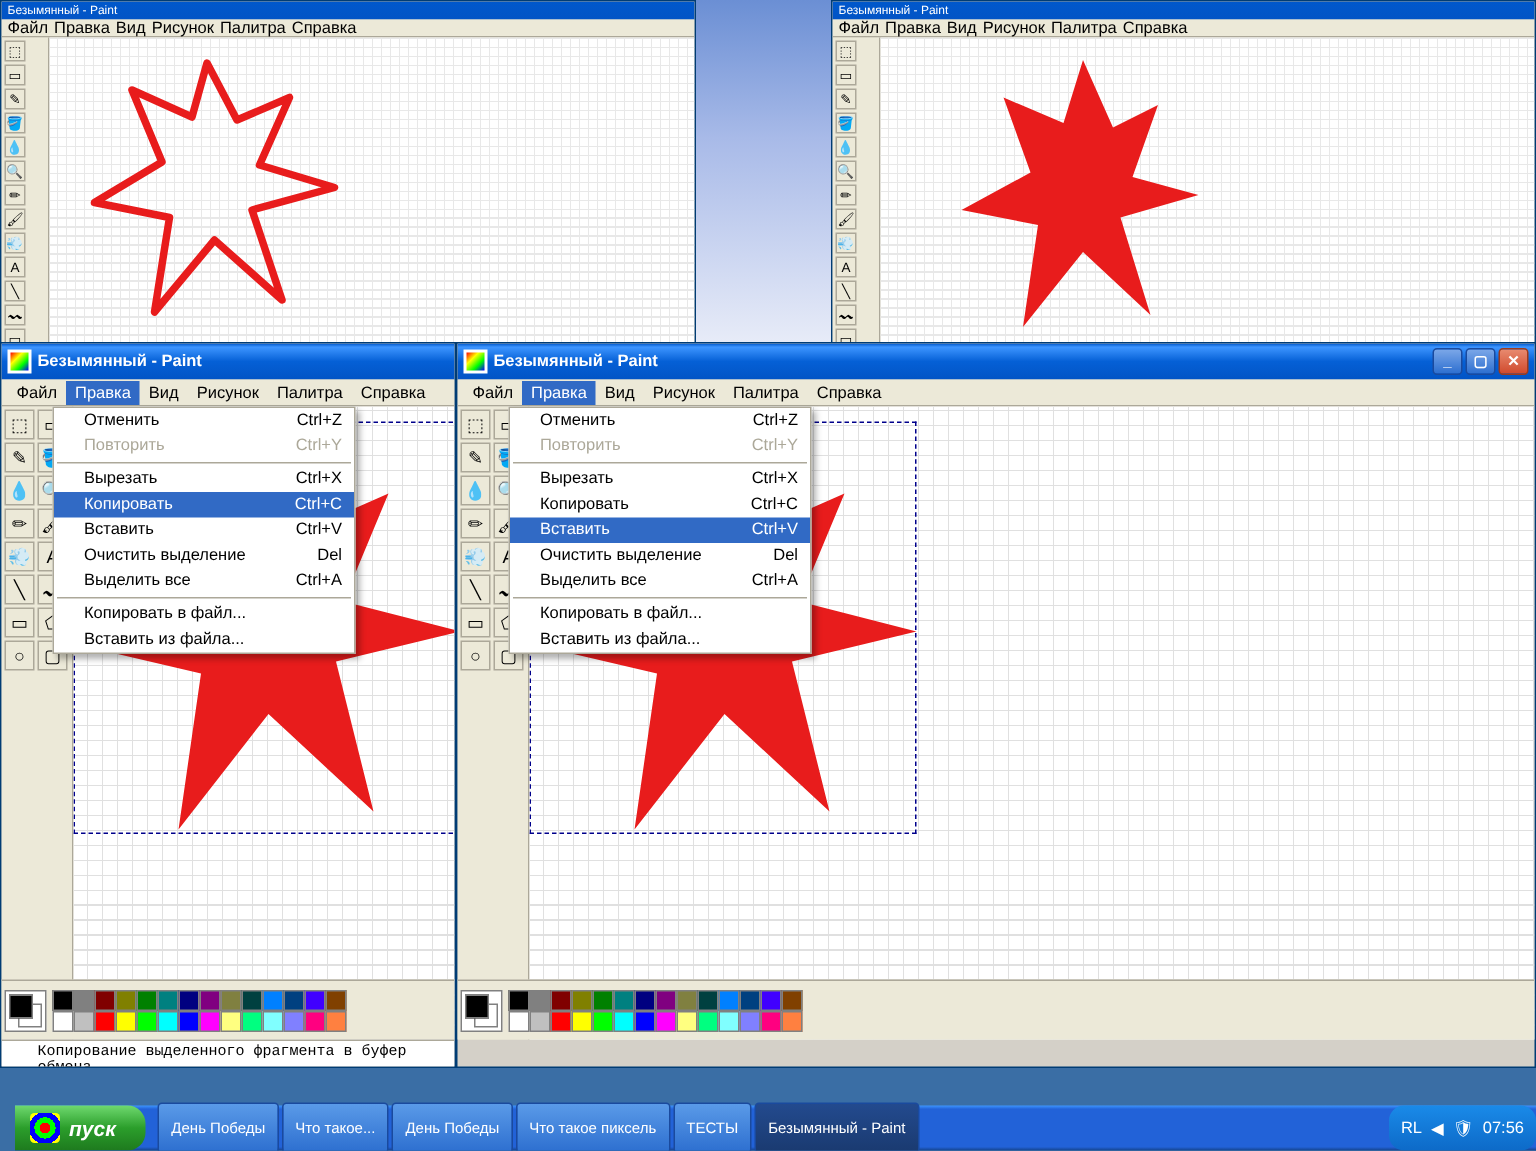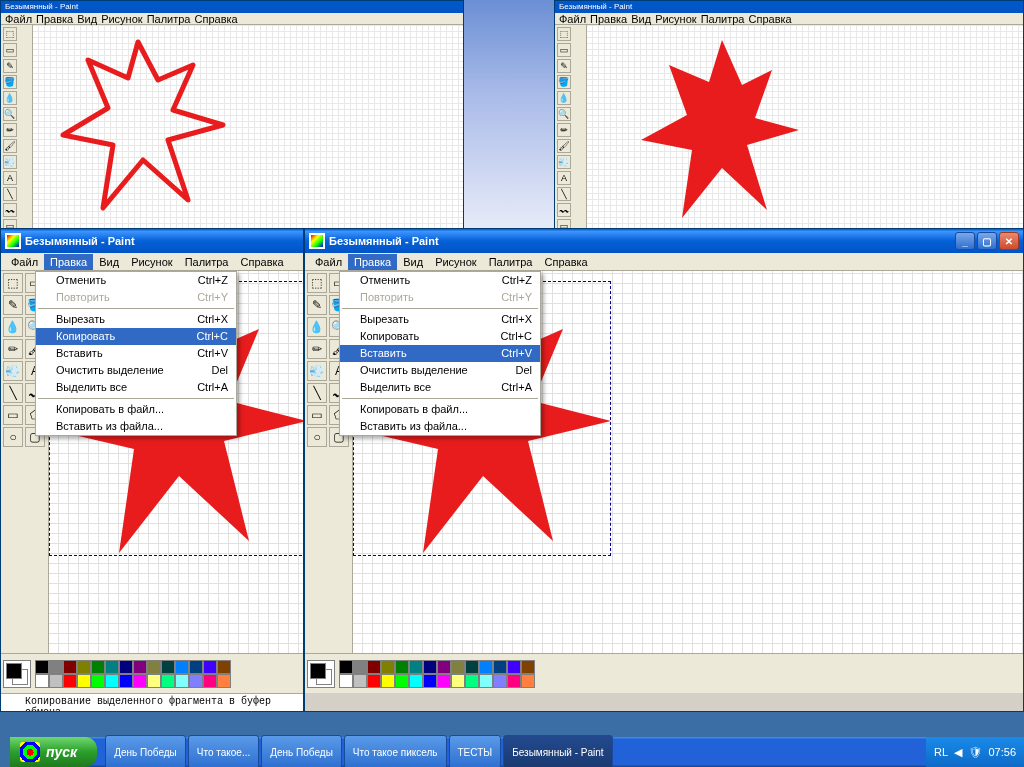--- a/index.html
+++ b/index.html
@@ -49,21 +49,21 @@
 .statusbar { position:absolute; left:0; right:0; bottom:0; height:18px; background:#ffffff; border-top:1px solid #aca899; font-size:10px; padding:2px 24px;font-family:Liberation Mono, monospace; }
 .q3 .content,.q4 .content { height:calc(100% - 60px); }
 .q3 .palette,.q4 .palette { bottom:18px; }
 .selection { position:absolute; border:1px dashed #00008b; }
 .taskbar { position:absolute; left:10px; right:0; bottom:0; height:30px; background:linear-gradient(180deg,#3d95ff 0%,#2262d8 8%,#2262d8 92%,#14438c 100%); display:flex; align-items:center; z-index:100; }
 .start { height:30px; padding:0 20px 0 10px; background:linear-gradient(180deg,#6fd96f 0%,#2b9e2b 50%,#1e7a1e 100%); color:#fff; font-weight:bold; font-style:italic; border-radius:0 12px 12px 0; display:flex; align-items:center; font-size:14px; cursor:pointer; }
 .start::before { content:''; width:20px; height:20px; background:radial-gradient(circle,#f00 0 25%,#0f0 25% 50%,#00f 50% 75%,#ff0 75% 100%); border-radius:3px; margin-right:6px; }
 .tasks { display:flex; gap:2px; margin-left:8px; flex:1; }
 .taskbtn { height:24px; padding:16px 8px; background:linear-gradient(180deg,#5a9ae8,#2d6fd0); border:1px solid #1a4a9e; border-radius:3px; color:#fff; display:flex; align-items:center; font-size:10px; cursor:pointer; max-width:150px; overflow:hidden; white-space:nowrap; }
 .taskbtn.active { background:linear-gradient(180deg,#234a8e,#1a3a70); }
-.tray { margin-left:auto; height:30px; background:linear-gradient(180deg,#1a8ae8,#0d6ac8); padding:0 8px; display:flex; align-items:center; color:#fff; font-size:10px; gap:6px; }
+.tray { margin-left:auto; height:30px; background:linear-gradient(180deg,#1a8ae8,#0d6ac8); padding:0 8px; display:flex; align-items:center; color:#fff; font-size:10px; gap:6px;border-radius:10px; }
 </style>
 </head>
 <body>
 
 <div class="sky"></div>
 
 <div class="quad q1">
   <div class="small-title">Безымянный - Paint</div>
   <div class="small-menu">
     <span>Файл</span>

